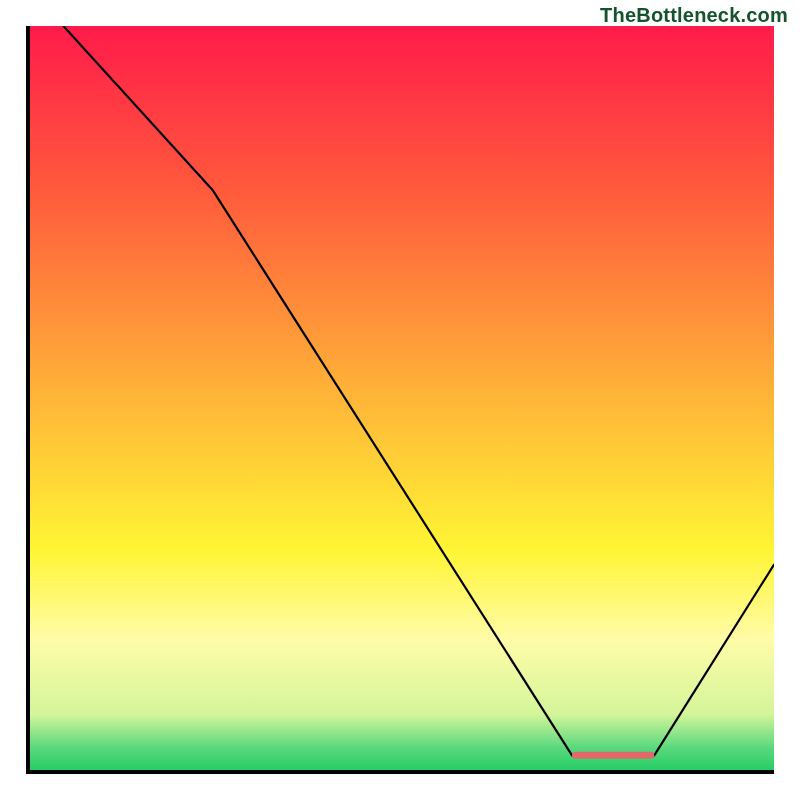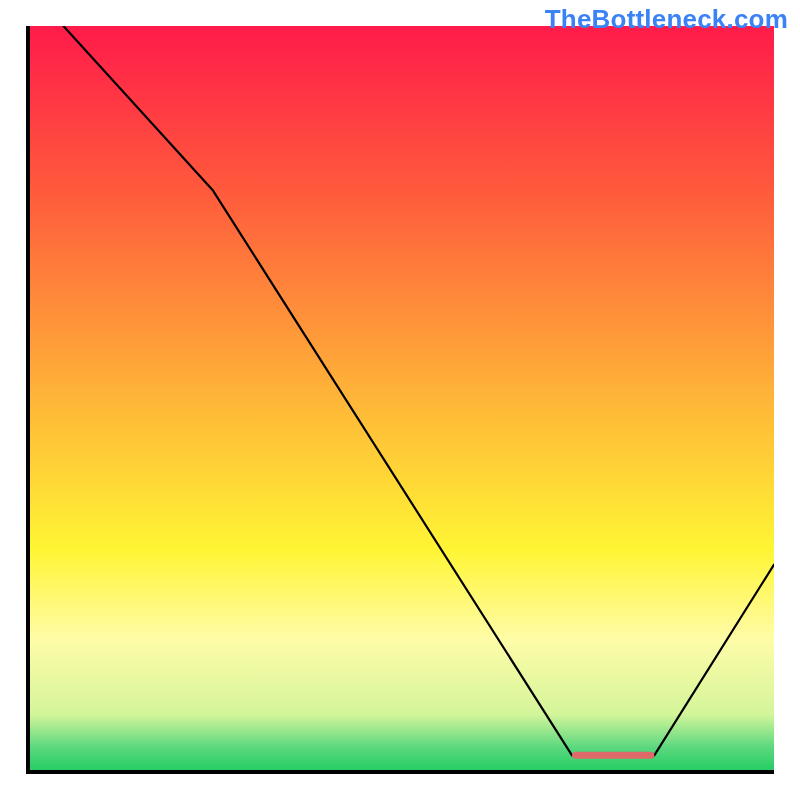--- a/index.html
+++ b/index.html
@@ -12,23 +12,23 @@
   }
   .frame {
     position: relative;
     width: 800px;
     height: 800px;
   }
   .watermark {
     position: absolute;
     top: 4px;
     right: 12px;
-    font-size: 26px;
+    font-size: 20px;
     font-weight: 600;
-    color: #3b82f6;
+    color: #14532d;
     letter-spacing: 0.2px;
     z-index: 10;
     text-align: center;
   }
   svg.chart {
     position: absolute;
     top: 26px;
     left: 26px;
     width: 748px;
     height: 748px;

